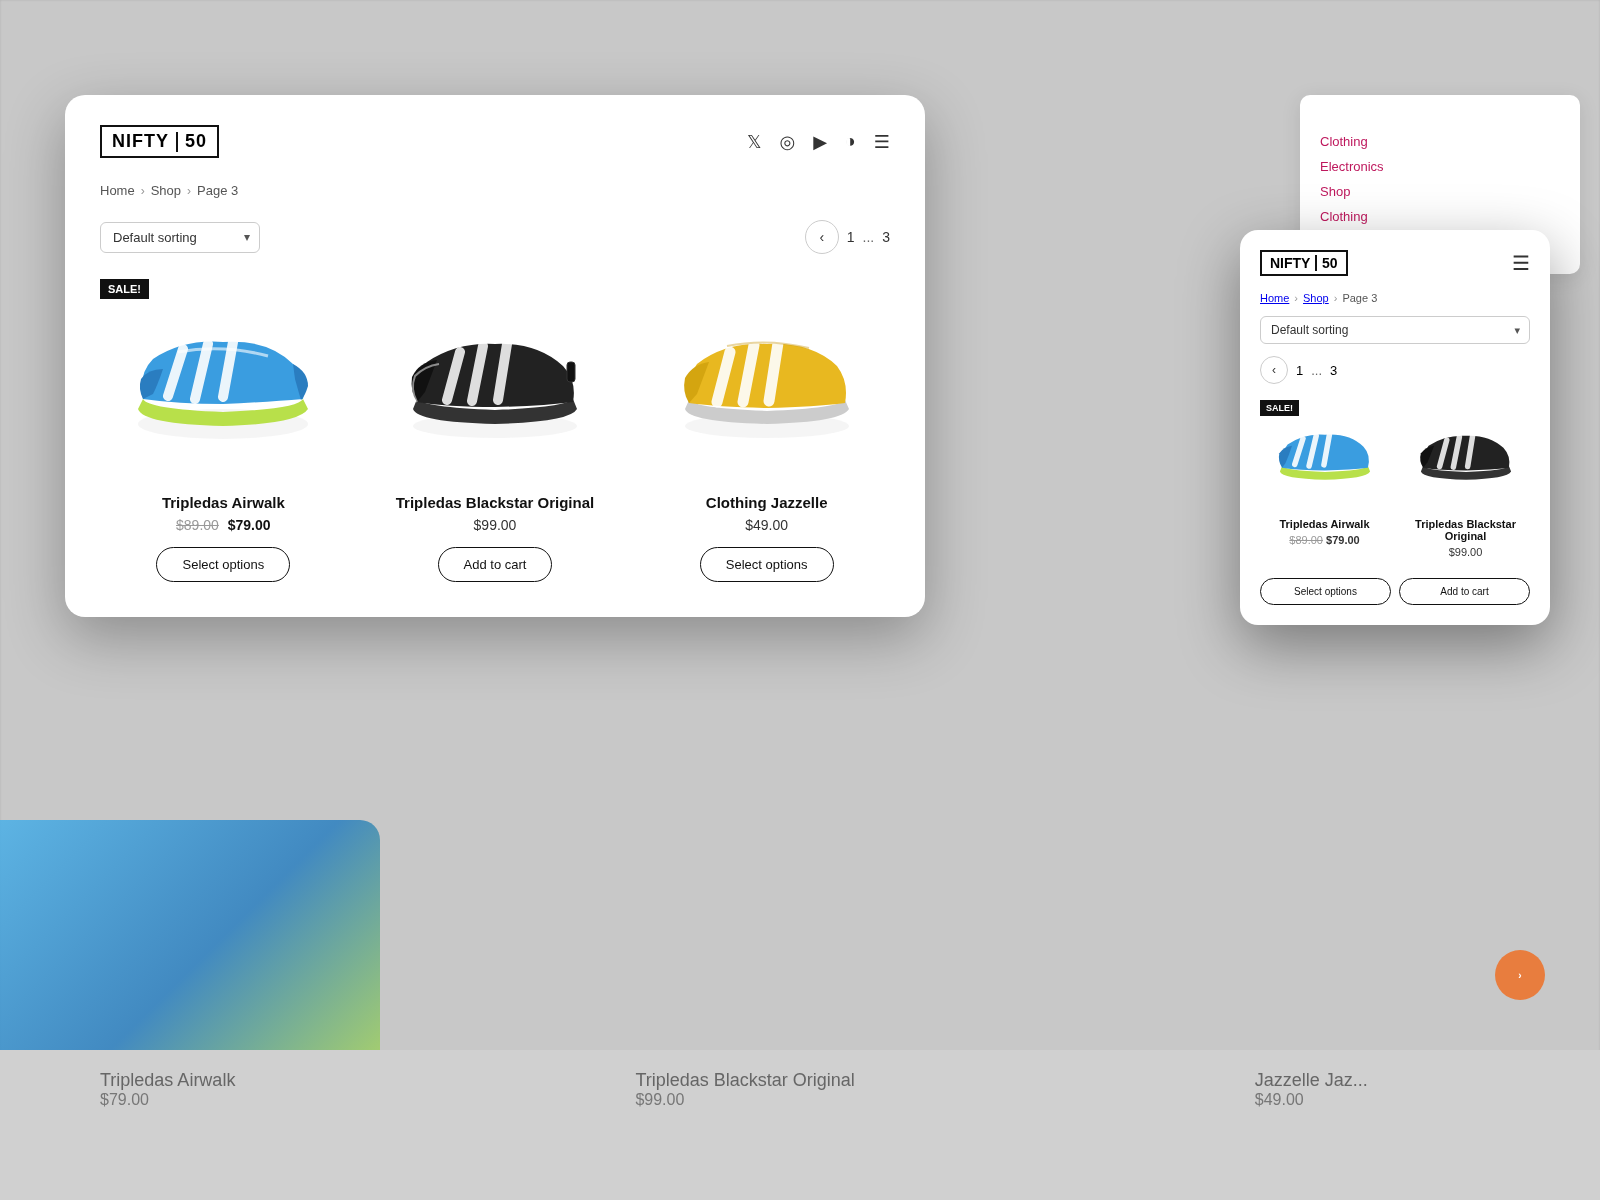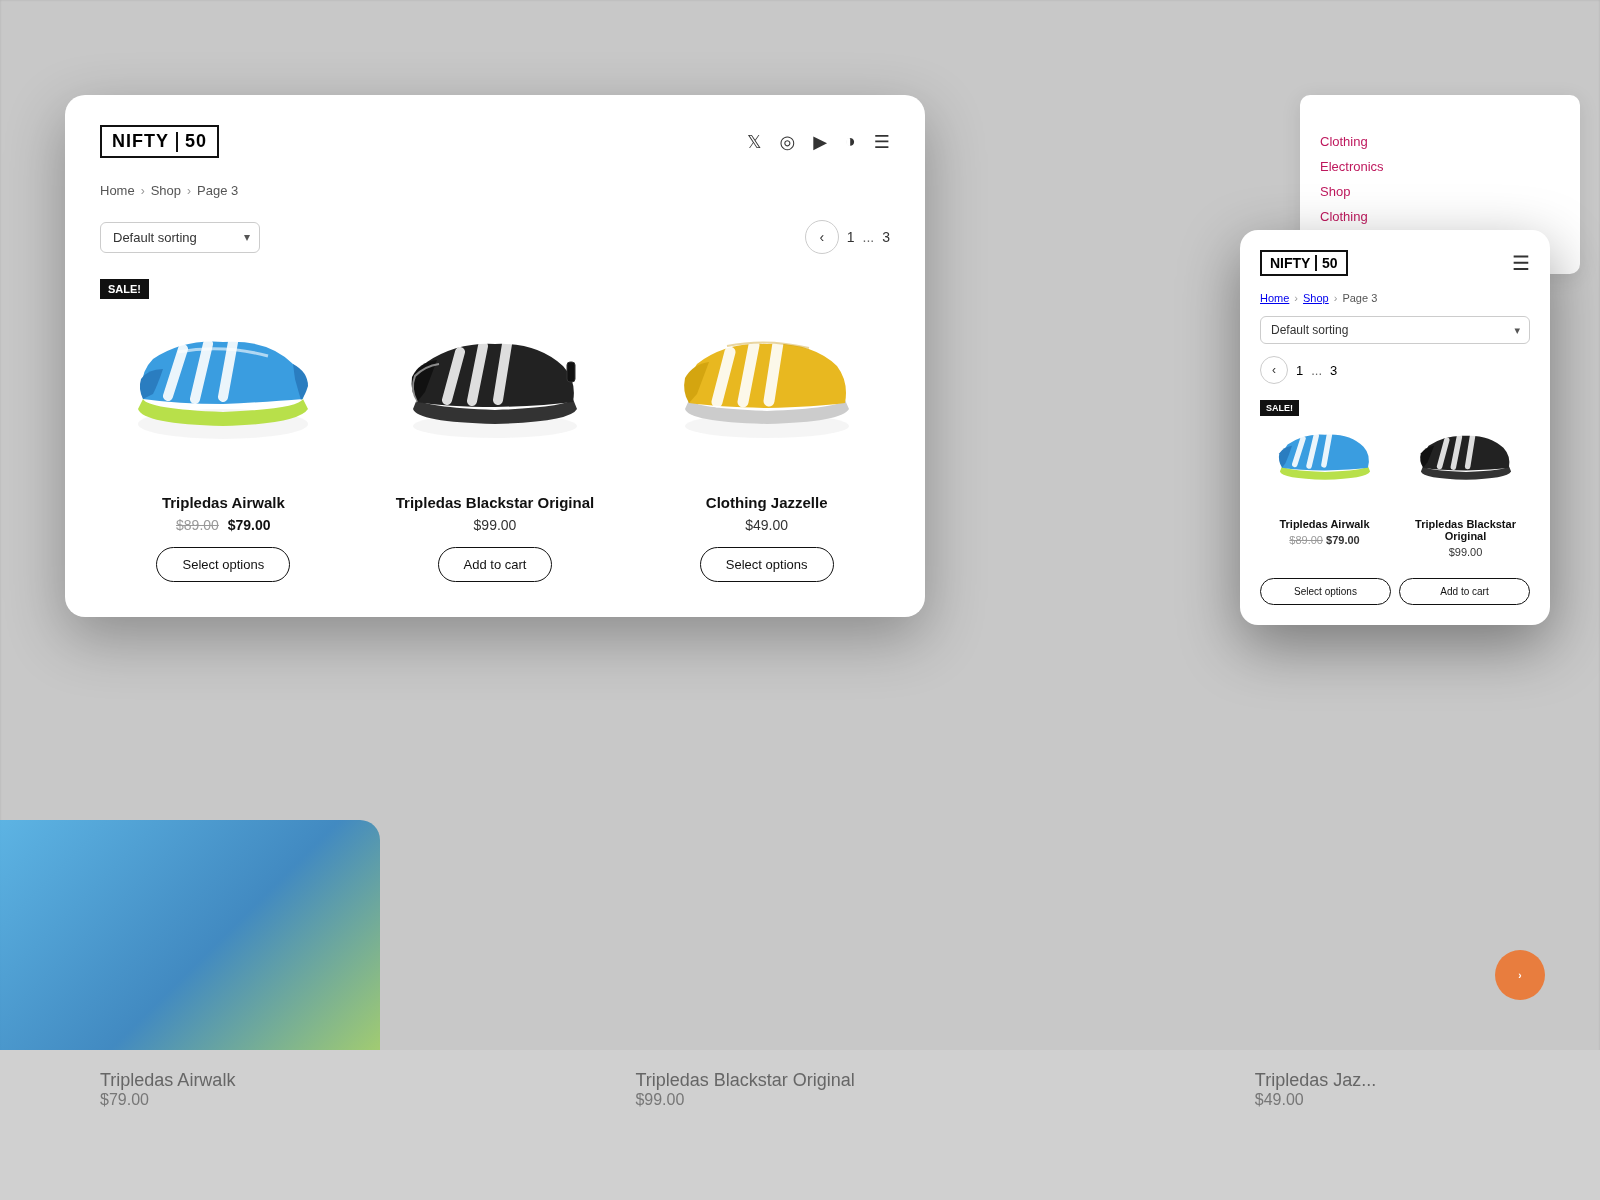--- a/index.html
+++ b/index.html
@@ -531,21 +531,21 @@
 <div class="bg-bottom-products">
   <div>
     <div class="bg-product-name">Tripledas Airwalk</div>
     <div class="bg-product-price">$79.00</div>
   </div>
   <div>
     <div class="bg-product-name">Tripledas Blackstar Original</div>
     <div class="bg-product-price">$99.00</div>
   </div>
   <div>
-    <div class="bg-product-name">Tripledas Jaz...</div>
+    <div class="bg-product-name">Jazzelle Jaz...</div>
     <div class="bg-product-price">$49.00</div>
   </div>
 </div>
 
 <div class="right-panel">
   <div class="right-panel-title"></div>
   <ul class="category-list">
     <li>Clothing</li>
     <li>Electronics</li>
     <li>Shop</li>

